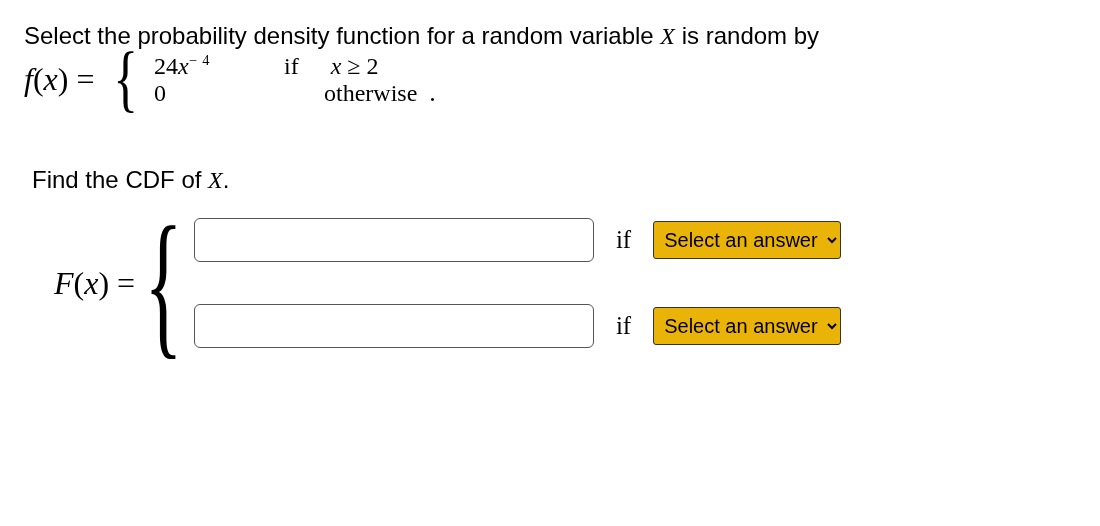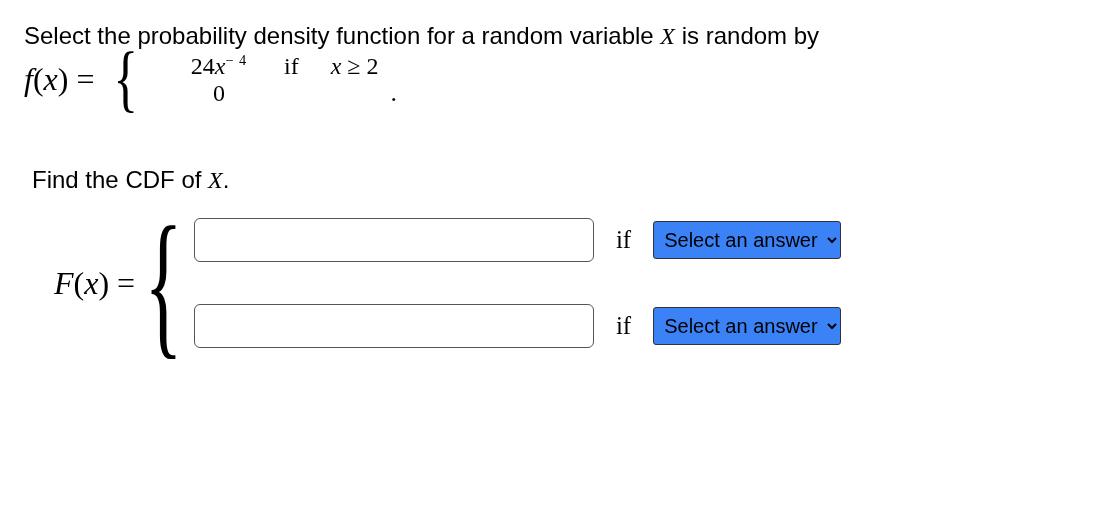--- a/index.html
+++ b/index.html
@@ -39,21 +39,21 @@
   }
   .cases {
     display: flex;
     flex-direction: column;
     gap: 0px;
   }
   .caserow {
     display: flex;
     align-items: baseline;
   }
-  .col1 { width: 130px; text-align: center; }
+  .col1 { width: 130px; }
   .col2 { width: 40px; text-align: left; font-family:"Times New Roman",serif; }
   .sup {
     font-size: 0.6em;
     vertical-align: super;
     letter-spacing: 1px;
   }
   .prompt2 {
     margin-top: 58px;
     margin-bottom: 24px;
     margin-left: 8px;
@@ -91,21 +91,21 @@
     border: 1.5px solid #555;
     border-radius: 6px;
     box-sizing: border-box;
   }
   select.sel {
     height: 38px;
     font-size: 20px;
     padding: 2px 6px;
     border: 1.6px solid #333;
     border-radius: 3px;
-    background: #3b82f6;
+    background: #eab308;
   }
   .ifword {
     font-family: "Times New Roman", Times, serif;
     font-size: 25px;
   }
   .lhs {
     font-family: "Times New Roman", Times, serif;
     font-size: 32px;
     margin-left: 30px;
   }
@@ -135,20 +135,21 @@
         <span class="mathrm">24</span><span class="math">x</span><span class="mathrm sup">− 4</span>
       </span>
       <span class="col2 mathrm">if</span>
       <span>
         &nbsp;<span class="math">x</span><span class="mathrm"> ≥ 2</span>
       </span>
     </div>
     <div class="caserow">
       <span class="col1 mathrm">0</span>
       <span class="col2"></span>
+      <span class="mathrm">otherwise</span>
     </div>
   </div>
   <span class="periodpunct">.</span>
 </div>
 
 <div class="prompt2">
   <span>Find the CDF of </span><span class="math">X</span><span>.</span>
 </div>
 
 <div class="answer-area">

